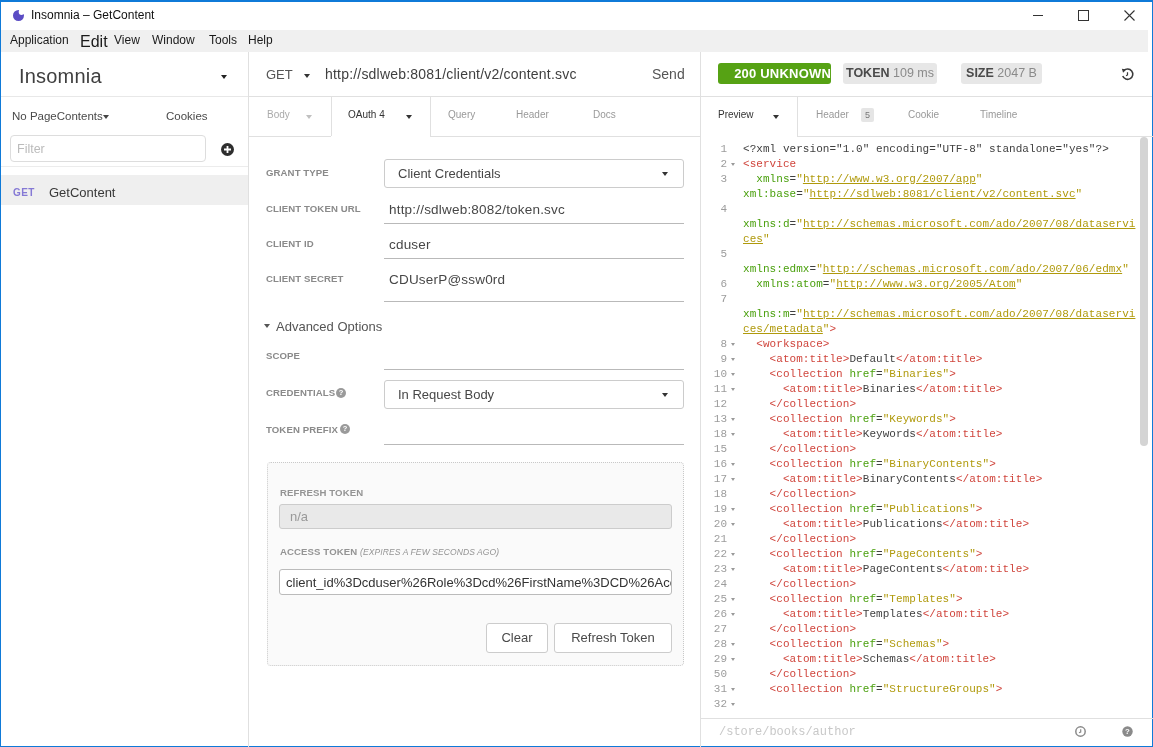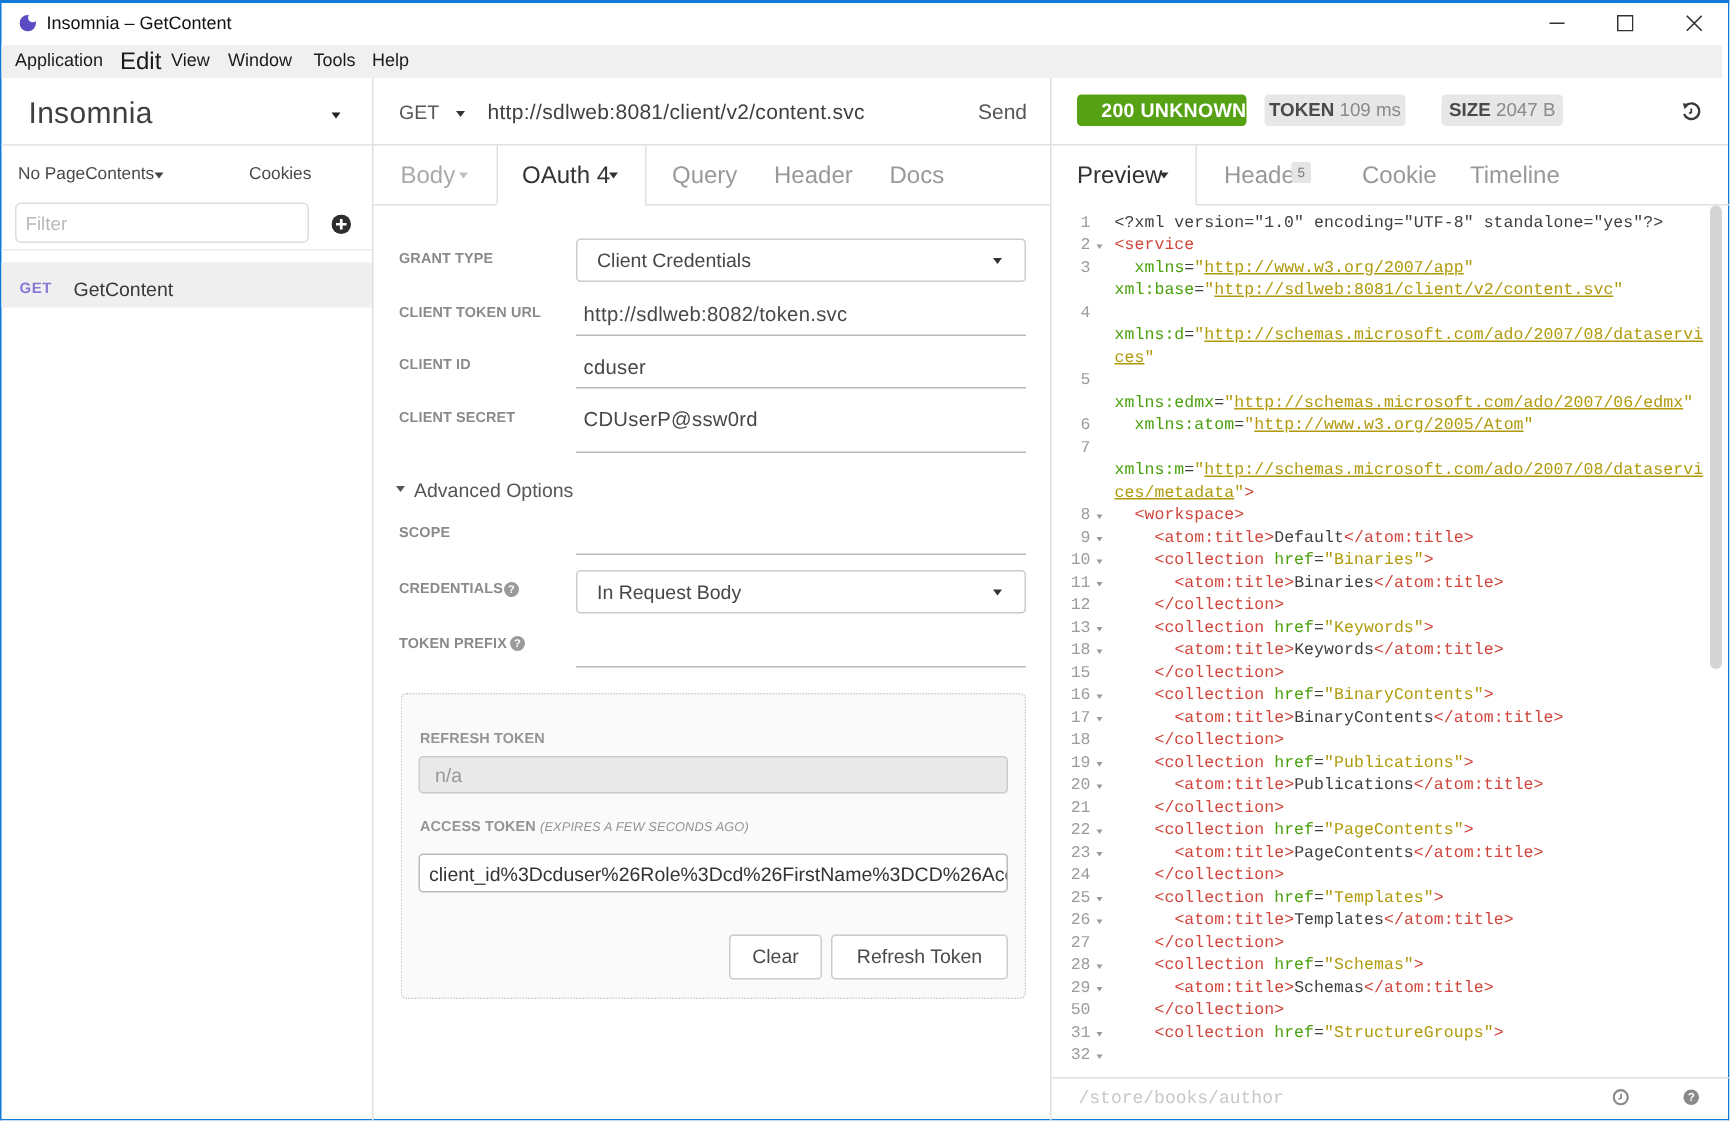--- a/index.html
+++ b/index.html
@@ -18,21 +18,21 @@
 .code i { font-style:normal; }
 .t { color:#3f3f3f; } .r { color:#d0453c; } .g { color:#4aa00d; }
 .y { color:#b09a0c; } .u { color:#b09a0c; text-decoration:underline; }
 .lab { position:absolute; font-size:9.6px; font-weight:bold; color:#8a8a8a; letter-spacing:0.1px; }
 .val { position:absolute; font-size:13.5px; letter-spacing:0.2px; color:#474747; }
 .uline { position:absolute; left:384px; width:300px; height:1px; background:#b9b9b9; }
 .sel { position:absolute; left:384px; width:300px; height:29px; border:1px solid #ccc; border-radius:3px;
   background:#fff; font-size:13px; color:#474747; line-height:27px; padding-left:13px; }
 .sel .car { position:absolute; right:15px; top:12px; width:0; height:0;
   border-left:3.5px solid transparent; border-right:3.5px solid transparent; border-top:4.5px solid #333; }
-.tabtxt { position:absolute; font-size:16px; color:#999; }
+.tabtxt { position:absolute; font-size:10px; color:#999; }
 .carm { display:inline-block; width:0; height:0; border-left:3.5px solid transparent;
   border-right:3.5px solid transparent; border-top:4.5px solid #333; vertical-align:middle; }
 .qm { position:absolute; width:10px; height:10px; border-radius:50%; background:#9a9a9a;
   color:#fff; font-size:7.5px; font-weight:bold; text-align:center; line-height:10px; }
 </style>
 </head>
 <body>
 <div id="win">
 
   <div class="blue" style="left:0;top:0;width:1153px;height:2px"></div>

